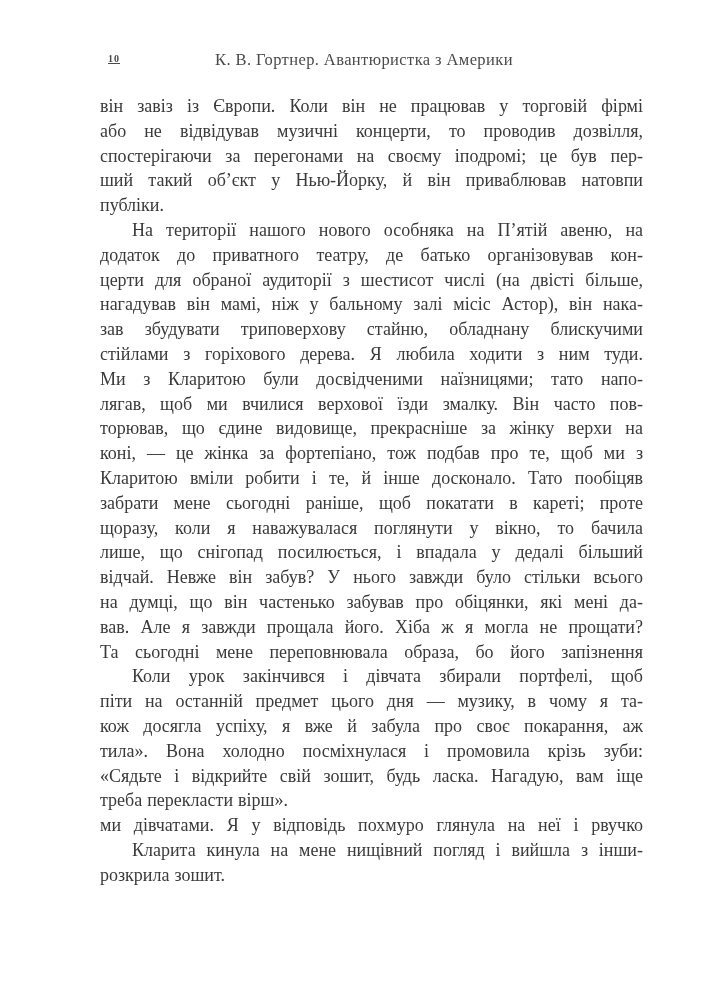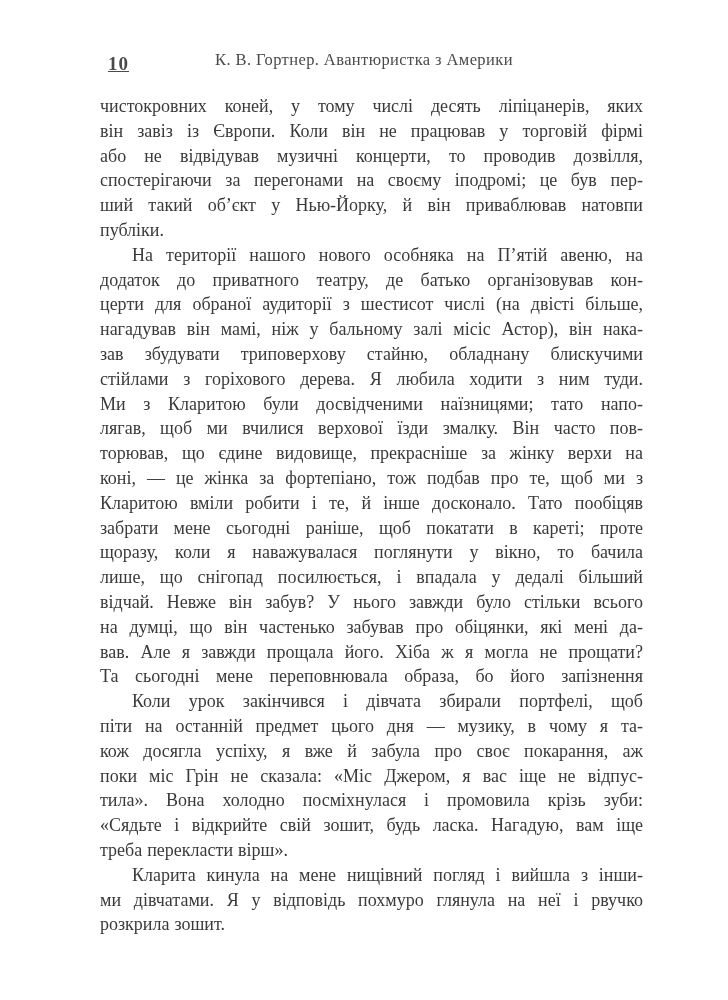--- a/index.html
+++ b/index.html
@@ -19,21 +19,21 @@
     position: absolute;
     top: 50px;
     left: 0;
     width: 728px;
     height: 24px;
   }
   .page-number {
     position: absolute;
     left: 108px;
     top: 3px;
-    font-size: 19px;
+    font-size: 10px;
     font-weight: 700;
     letter-spacing: 1px;
     color: var(--header-color, #4a4a4a);
     text-decoration: underline;
   }
   .running-title {
     position: absolute;
     left: 0;
     right: 0;
     top: 0;
@@ -66,21 +66,20 @@
 </head>
 <body>
 
 <div class="page" style="--page-bg: #ffffff; --text-color: #3a3a3a; --header-color: #4a4a4a;">
   <div class="running-header">
     <span class="page-number">10</span>
     <div class="running-title">К. В. Гортнер. Авантюристка з Америки</div>
   </div>
   <div class="body-text">
       <div>
-        <div class="text-line">чистокровних коней, у тому числі десять ліпіцанерів, яких</div>
         <div class="text-line">він завіз із Європи. Коли він не працював у торговій фірмі</div>
         <div class="text-line">або не відвідував музичні концерти, то проводив дозвілля,</div>
         <div class="text-line">спостерігаючи за перегонами на своєму іподромі; це був пер-</div>
         <div class="text-line">ший такий об’єкт у Нью-Йорку, й він приваблював натовпи</div>
         <div class="text-line para-end">публіки.</div>
       </div>
       <div>
         <div class="text-line indent">На території нашого нового особняка на П’ятій авеню, на</div>
         <div class="text-line">додаток до приватного театру, де батько організовував кон-</div>
         <div class="text-line">церти для обраної аудиторії з шестисот числі (на двісті більше,</div>
@@ -97,24 +96,23 @@
         <div class="text-line">лише, що снігопад посилюється, і впадала у дедалі більший</div>
         <div class="text-line">відчай. Невже він забув? У нього завжди було стільки всього</div>
         <div class="text-line">на думці, що він частенько забував про обіцянки, які мені да-</div>
         <div class="text-line">вав. Але я завжди прощала його. Хіба ж я могла не прощати?</div>
         <div class="text-line">Та сьогодні мене переповнювала образа, бо його запізнення</div>
       </div>
       <div>
         <div class="text-line indent">Коли урок закінчився і дівчата збирали портфелі, щоб</div>
         <div class="text-line">піти на останній предмет цього дня — музику, в чому я та-</div>
         <div class="text-line">кож досягла успіху, я вже й забула про своє покарання, аж</div>
-        <div class="text-line">поки міс Грін не сказала: «Міс Джером, я вас іще не відпус-</div>
         <div class="text-line">тила». Вона холодно посміхнулася і промовила крізь зуби:</div>
         <div class="text-line">«Сядьте і відкрийте свій зошит, будь ласка. Нагадую, вам іще</div>
         <div class="text-line para-end">треба перекласти вірш».</div>
       </div>
       <div>
+        <div class="text-line">ми дівчатами. Я у відповідь похмуро глянула на неї і рвучко</div>
         <div class="text-line indent">Кларита кинула на мене нищівний погляд і вийшла з інши-</div>
-        <div class="text-line">ми дівчатами. Я у відповідь похмуро глянула на неї і рвучко</div>
         <div class="text-line para-end">розкрила зошит.</div>
       </div>
     </div>
 </div>
 
 </body></html>

